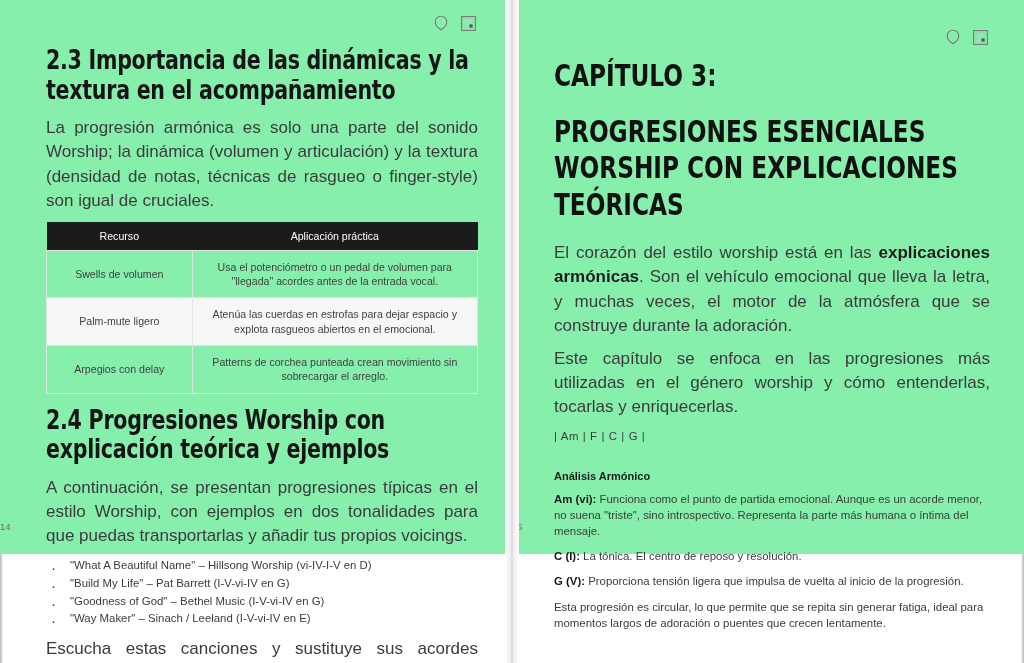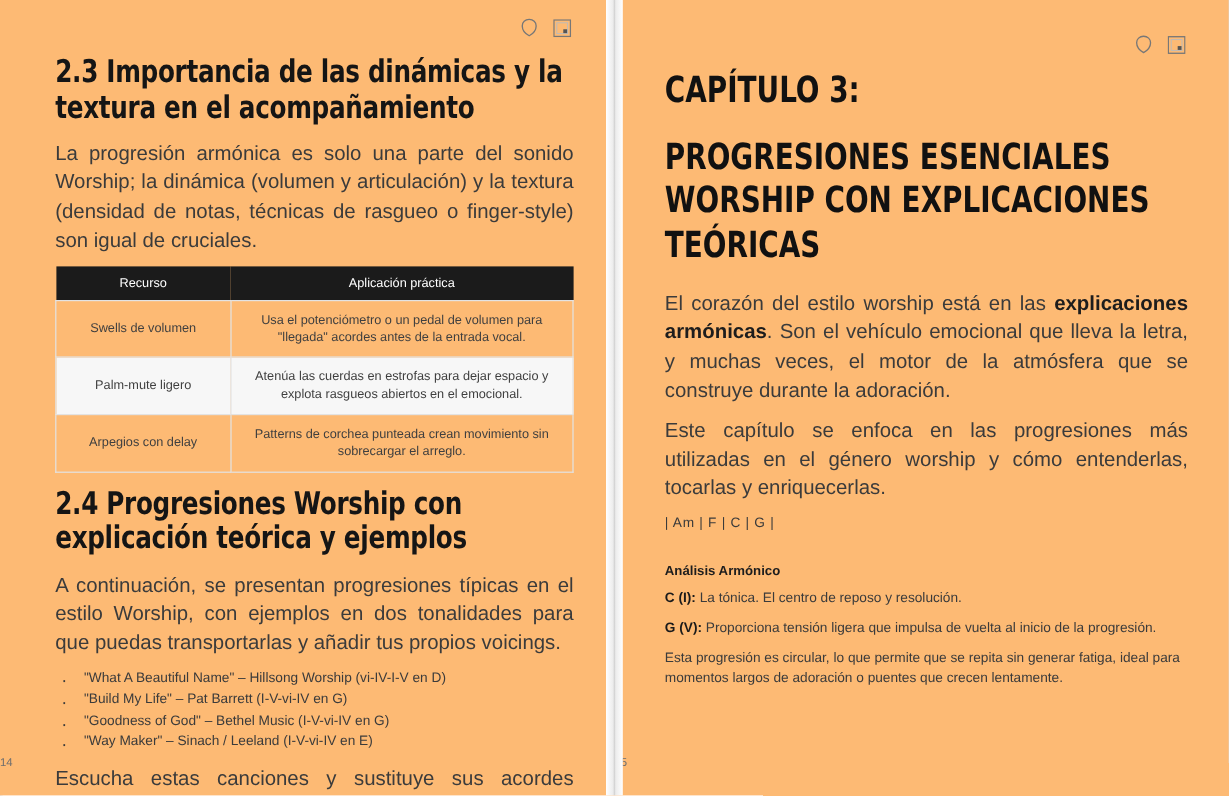--- a/index.html
+++ b/index.html
@@ -38,23 +38,23 @@
     left: 505px;
     top: 0;
     bottom: 0;
     width: 14px;
     background: linear-gradient(to right, #ffffff, #ececec 42%, #d3d3d3 50%, #ececec 58%, #ffffff);
     z-index: 3;
   }
   .page {
     position: relative;
     width: 512px;
-    height: 663px;
+    height: 554px;
     box-sizing: border-box;
-    background: #fdba74;
+    background: #86efac;
   }
   .page-inner {
     position: absolute;
     left: 0; right: 0; top: 0; bottom: 0;
   }
   .page-left .page-inner { padding: 12px 34px 0 46px; }
   .page-right .page-inner { padding: 26px 34px 0 42px; }
 
   
   .icon-row {
@@ -301,20 +301,21 @@
       <h1 class="chapter-title">Progresiones esenciales Worship con explicaciones teóricas</h1>
 
       <p class="body"><span>El corazón del estilo worship está en las </span><b>explicaciones armónicas</b><span>. Son el vehículo emocional que lleva la letra, y muchas veces, el motor de la atmósfera que se construye durante la adoración.</span></p>
 
       <p class="body">Este capítulo se enfoca en las progresiones más utilizadas en el género worship y cómo entenderlas, tocarlas y enriquecerlas.</p>
 
       <div class="chord-line">| Am  | F  | C  | G  |</div>
 
       <h4 class="subhead">Análisis Armónico</h4>
 
+      <p class="analysis"><b>Am (vi):</b><span> Funciona como el punto de partida emocional. Aunque es un acorde menor, no suena "triste", sino introspectivo. Representa la parte más humana o íntima del mensaje.</span></p>
 
 
       <p class="analysis"><b>C (I):</b><span> La tónica. El centro de reposo y resolución.</span></p>
 
       <p class="analysis"><b>G (V):</b><span> Proporciona tensión ligera que impulsa de vuelta al inicio de la progresión.</span></p>
 
       <p class="analysis">Esta progresión es circular, lo que permite que se repita sin generar fatiga, ideal para momentos largos de adoración o puentes que crecen lentamente.</p>
     </div>
 
     <div class="page-number">15</div>

